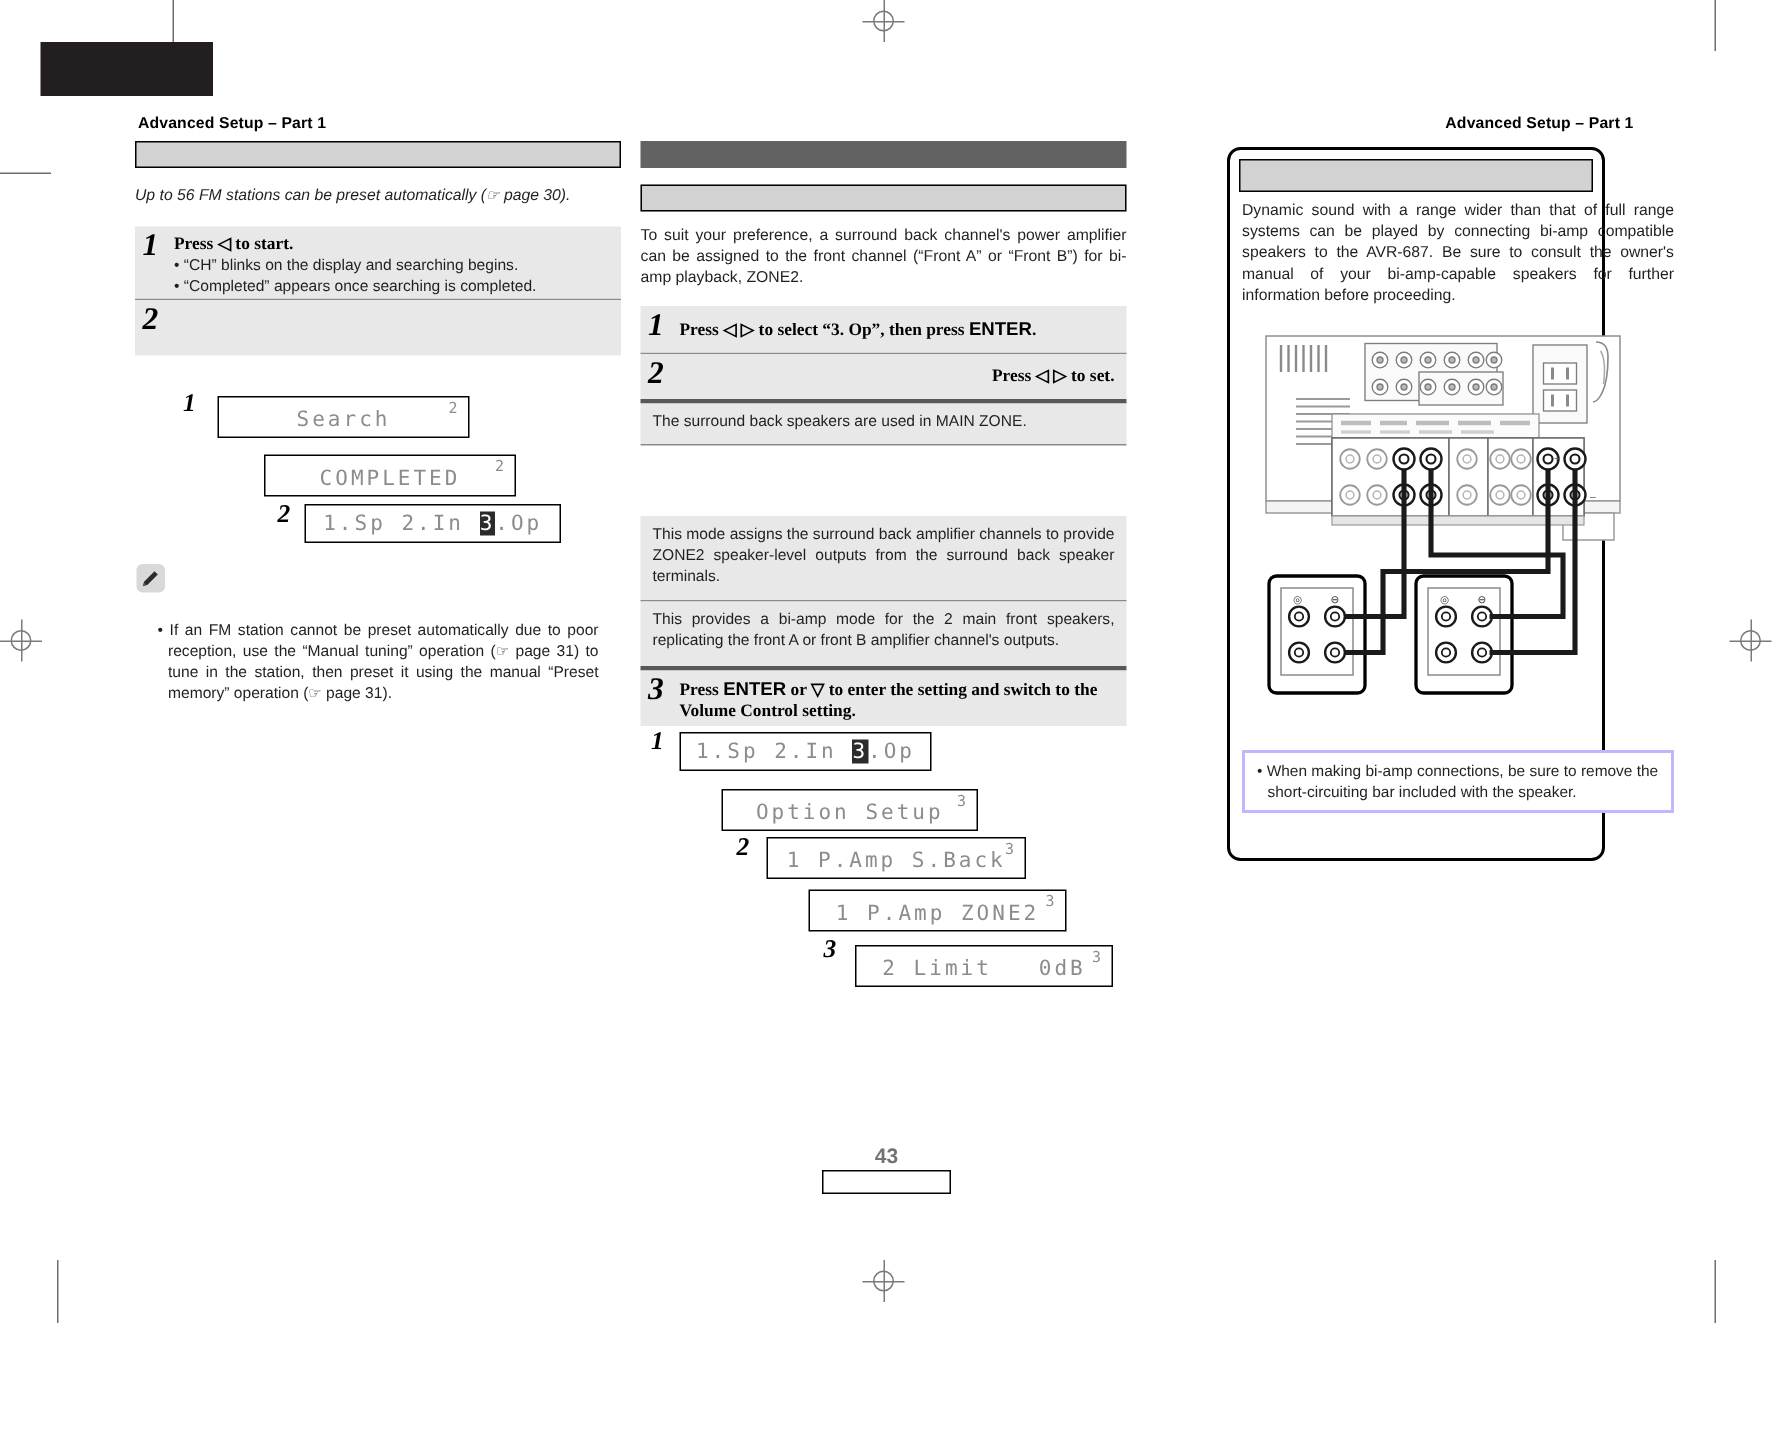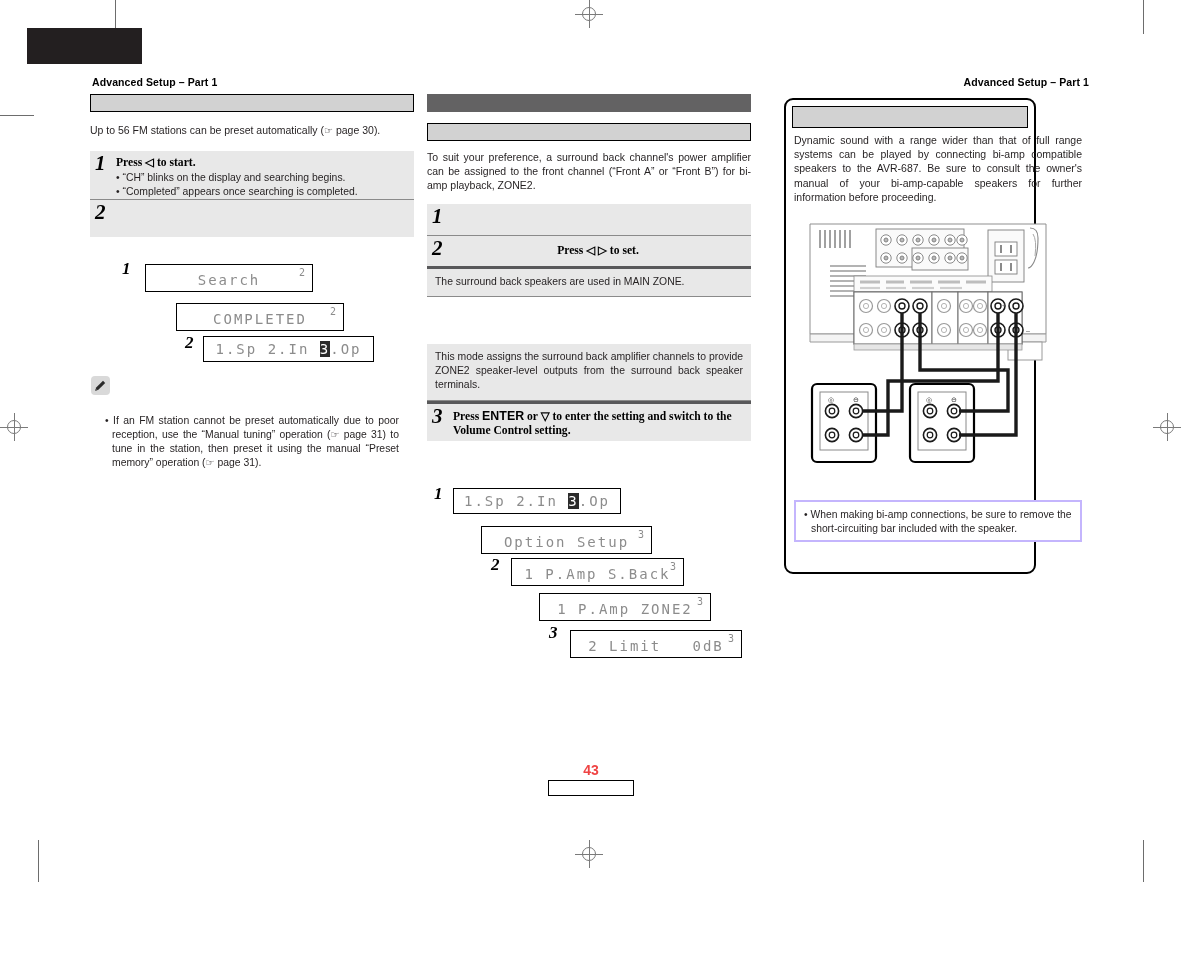--- a/index.html
+++ b/index.html
@@ -22,21 +22,21 @@
   .blackbox{position:absolute;left:27px;top:28px;width:115px;height:36px;background:#231f20;}
 
   
   .runhead{position:absolute;font-size:10.5px;font-weight:bold;color:#000;letter-spacing:.1px;}
 
   
   .col{position:absolute;}
   .darkbar{background:#636263;height:18px;width:100%;}
   .greybar{background:#d2d2d2;border:1px solid #000;height:18px;width:100%;box-sizing:border-box;}
   .bodytext{font-size:10.5px;line-height:14.2px;color:#231f20;text-align:justify;}
-  .bodytext.nojust{text-align:left;}
+  .bodytext.nojust{text-align:left;font-style:italic;}
 
   
   .step{background:#e8e8e8;position:relative;padding:5px 8px 6px 26px;box-sizing:border-box;}
   .step .num{position:absolute;left:5px;top:2px;font-family:"Liberation Serif",serif;
     font-weight:bold;font-style:italic;font-size:21px;color:#000;line-height:1;}
   .step .txt{font-family:"Liberation Serif",serif;font-weight:bold;font-size:11.6px;
     line-height:14px;color:#000;text-align:justify;}
   .step .txt .ent{font-family:"Liberation Sans",sans-serif;font-weight:bold;font-size:12.4px;}
   .step ul{margin:1px 0 0 0;padding:0;list-style:none;}
   .step ul li{font-family:"Liberation Sans",sans-serif;font-weight:normal;font-size:10.4px;
@@ -70,21 +70,21 @@
 
   
   .rpanel{position:absolute;border:2px solid #000;border-radius:9px;background:#fff;box-sizing:border-box;}
   .rpanel-head{position:absolute;left:6px;top:6px;right:6px;height:22px;background:#d2d2d2;border:1px solid #000;box-sizing:border-box;}
   .rnote{position:absolute;border:2px solid #c4b5fd;background:#fff;box-sizing:border-box;padding:6px 8px;}
   .rnote ul{list-style:none;margin:0;padding:0;}
   .rnote li{font-size:10.3px;line-height:13.6px;color:#231f20;text-indent:-7px;padding-left:7px;}
   .rnote li:before{content:"\2022\00a0";}
 
   
-  .pgnum{position:absolute;font-size:14px;font-weight:bold;color:#ef4444;text-align:center;}
+  .pgnum{position:absolute;font-size:14px;font-weight:bold;color:#737373;text-align:center;}
   .pgbox{position:absolute;border:1px solid #000;background:#fff;}
 
   .hand{font-size:10px;}
 </style>
 </head>
 <body>
 
 <div class="page">
 
   <div class="crop-line" style="left:115px;top:0;width:1px;height:34px;"></div>
@@ -176,43 +176,49 @@
   <div class="col" style="left:427px;top:94px;width:324px;">
 
     <div class="darkbar"></div>
 
     <div class="greybar" style="margin-top:11px;"></div>
 
     <div class="bodytext" style="margin-top:9px;">To suit your preference, a surround back channel's power amplifier can be assigned to the front channel (“Front A” or “Front B”) for bi-amp playback, ZONE2.</div>
 
     <div class="step" style="margin-top:11px;height:31px;">
       <div class="num">1</div>
+      <div class="txt" style="text-align:left;padding-top:3px;">
+        <span>Press </span><span>◁ ▷</span><span> to select “3. Op”, then press </span><span class="ent">ENTER</span><span>.</span>
+      </div>
     </div>
 
     <div class="rule-thin"></div>
 
     <div class="step" style="height:30px;">
       <div class="num">2</div>
-      <div class="txt" style="text-align:center;padding-top:3px;">
+      <div class="txt" style="text-align:right;padding-top:3px;">
         <span>Press </span><span>◁ ▷</span><span> to set.</span>
       </div>
     </div>
 
     <div class="rule-thick"></div>
 
     <div class="greypara" style="height:27px;">
       <p>The surround back speakers are used in MAIN ZONE.</p>
     </div>
     <div class="rule-thin"></div>
 
     <div class="greypara" style="height:56px;margin-top:47px;">
       <p>This mode assigns the surround back amplifier channels to provide ZONE2 speaker-level outputs from the surround back speaker terminals.</p>
     </div>
     <div class="rule-thin"></div>
 
+    <div class="greypara" style="height:43px;">
+      <p>This provides a bi-amp mode for the 2 main front speakers, replicating the front A or front B amplifier channel's outputs.</p>
+    </div>
 
     <div class="rule-thick"></div>
 
     <div class="step" style="height:37px;">
       <div class="num">3</div>
       <div class="txt" style="text-align:left;">
         <span>Press </span><span class="ent">ENTER</span><span> or </span><span>▽</span><span> to enter the setting and switch to the Volume Control setting.</span>
       </div>
     </div>
   </div>
@@ -237,21 +243,21 @@
     <div class="corner">3</div>
     <div class="lcdtext">1 P.Amp ZONE2</div>
   </div>
 
   <div class="lcdnum" style="left:549px;top:623px;">3</div>
   <div class="lcd" style="left:570px;top:630px;width:172px;height:28px;">
     <div class="corner">3</div>
     <div class="lcdtext">2 Limit   0dB</div>
   </div>
 
-  <div class="rpanel" style="left:784px;top:98px;width:252px;height:476px;">
+  <div class="rpanel" style="left:818px;top:98px;width:252px;height:476px;">
     <div class="rpanel-head"></div>
 
     <div class="bodytext" style="position:absolute;left:8px;top:33px;width:288px;">Dynamic sound with a range wider than that of full range systems can be played by connecting bi-amp compatible speakers to the AVR-687. Be sure to consult the owner's manual of your bi-amp-capable speakers for further information before proceeding.</div>
 
     <div style="position:absolute;left:6px;top:118px;width:292px;height:260px;">
       <svg width="292" height="260" viewBox="0 0 292 260">
 
         <g stroke="#6e6e6e" fill="none">
           <path d="M18 6 L254 6 L254 116 L18 116 Z" fill="#ffffff" stroke="#8f8f8f" stroke-width="1"></path>
           <path d="M18 116 L254 116 L254 124 L18 124 Z" fill="#f4f4f4" stroke="#9a9a9a" stroke-width="1"></path>

